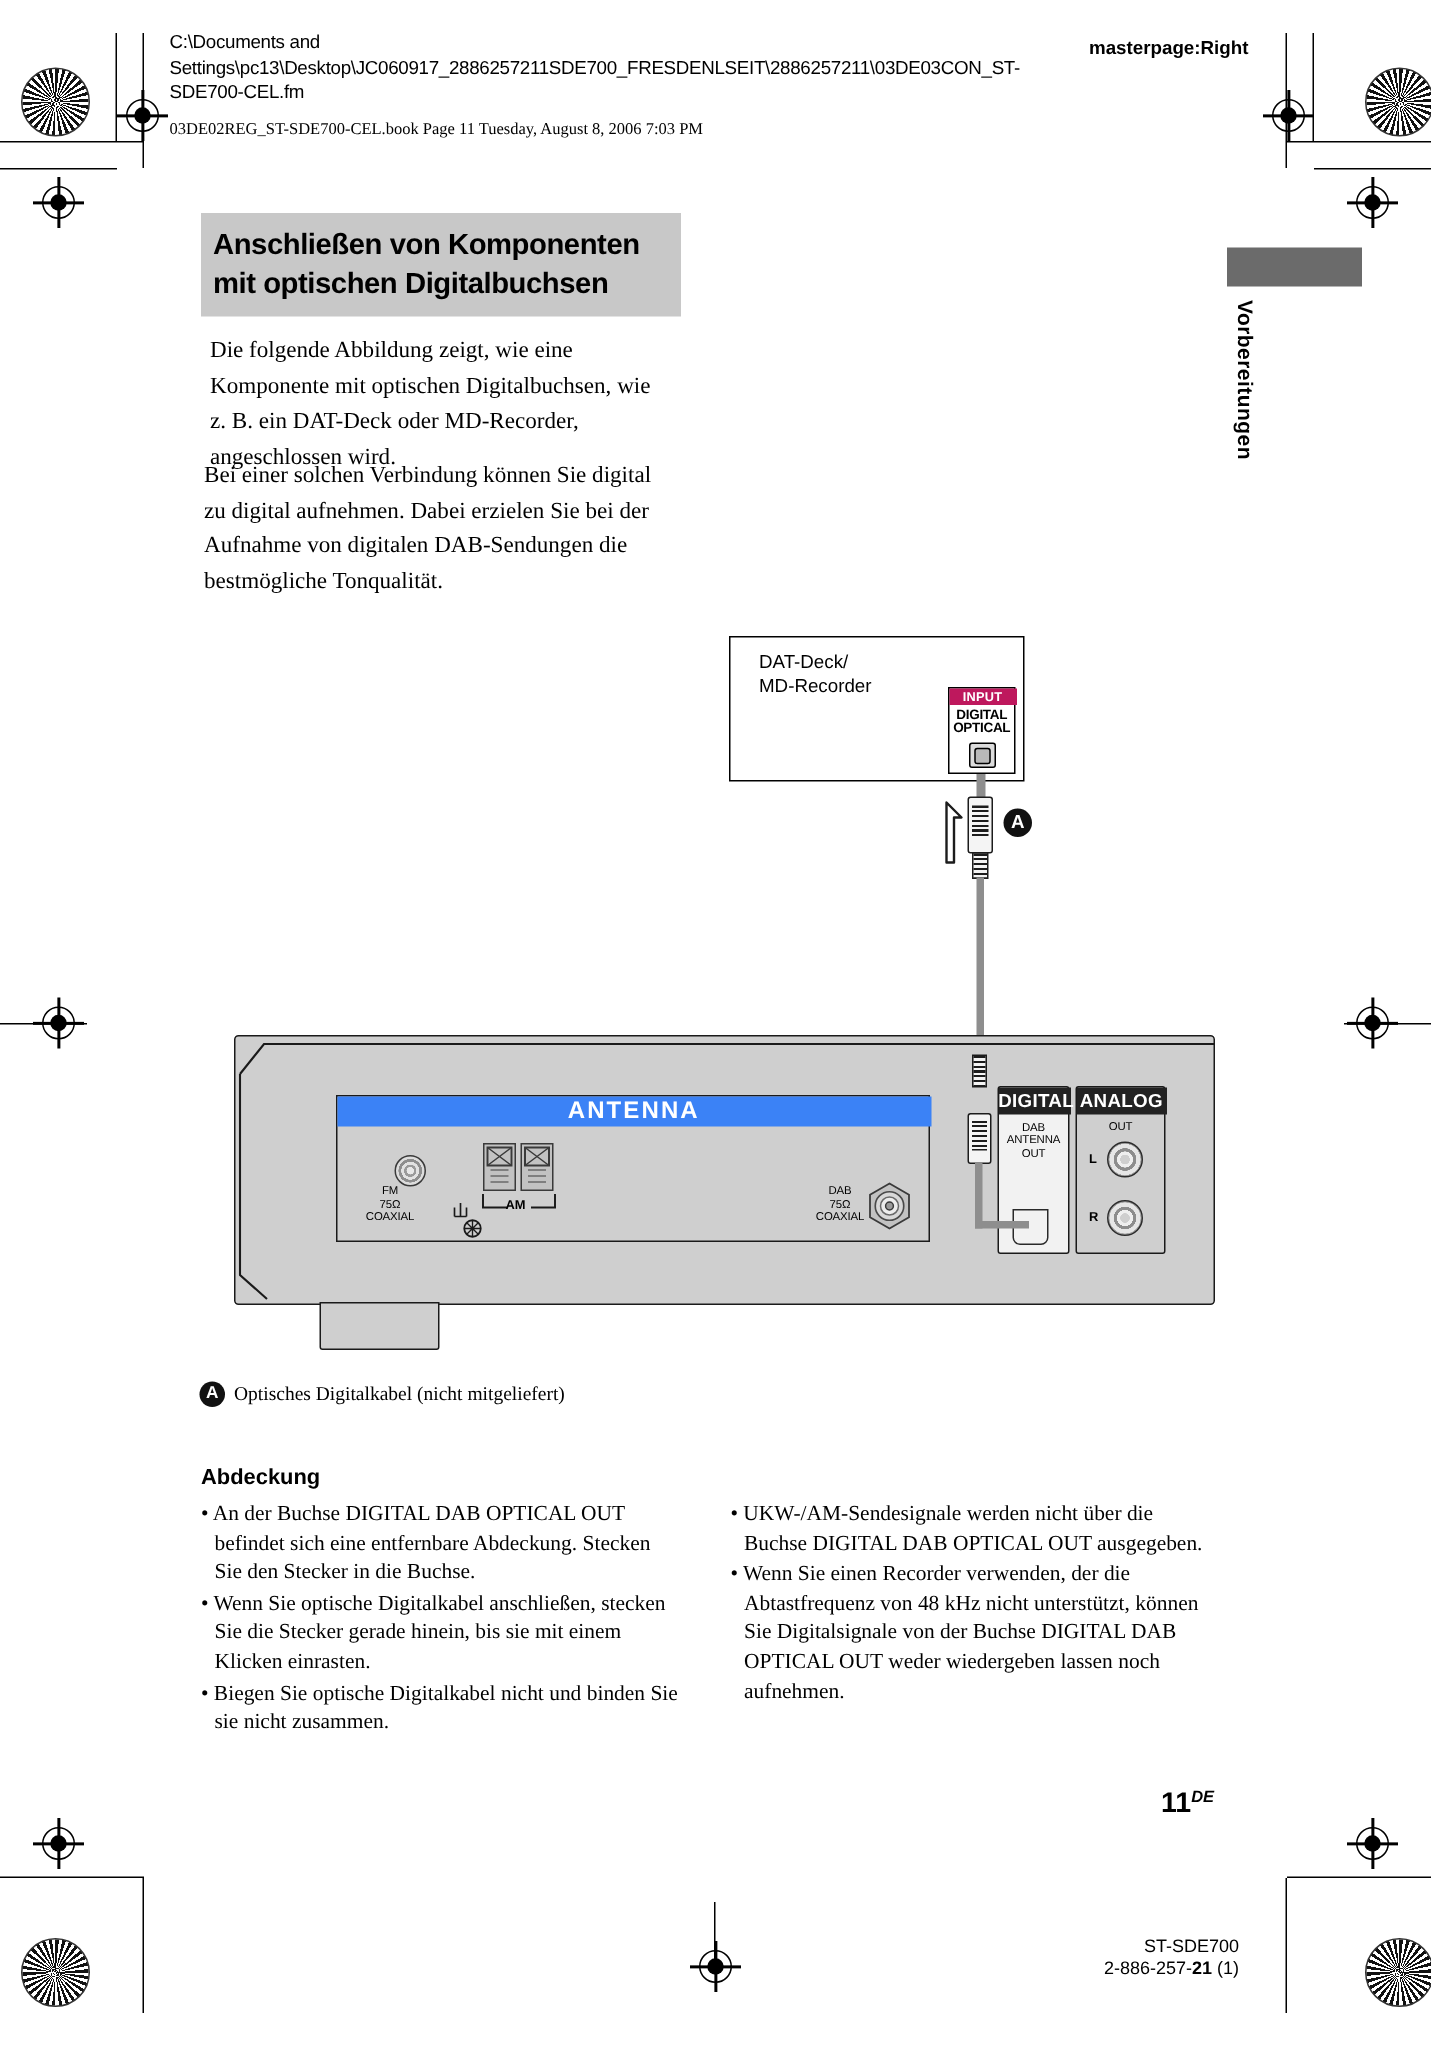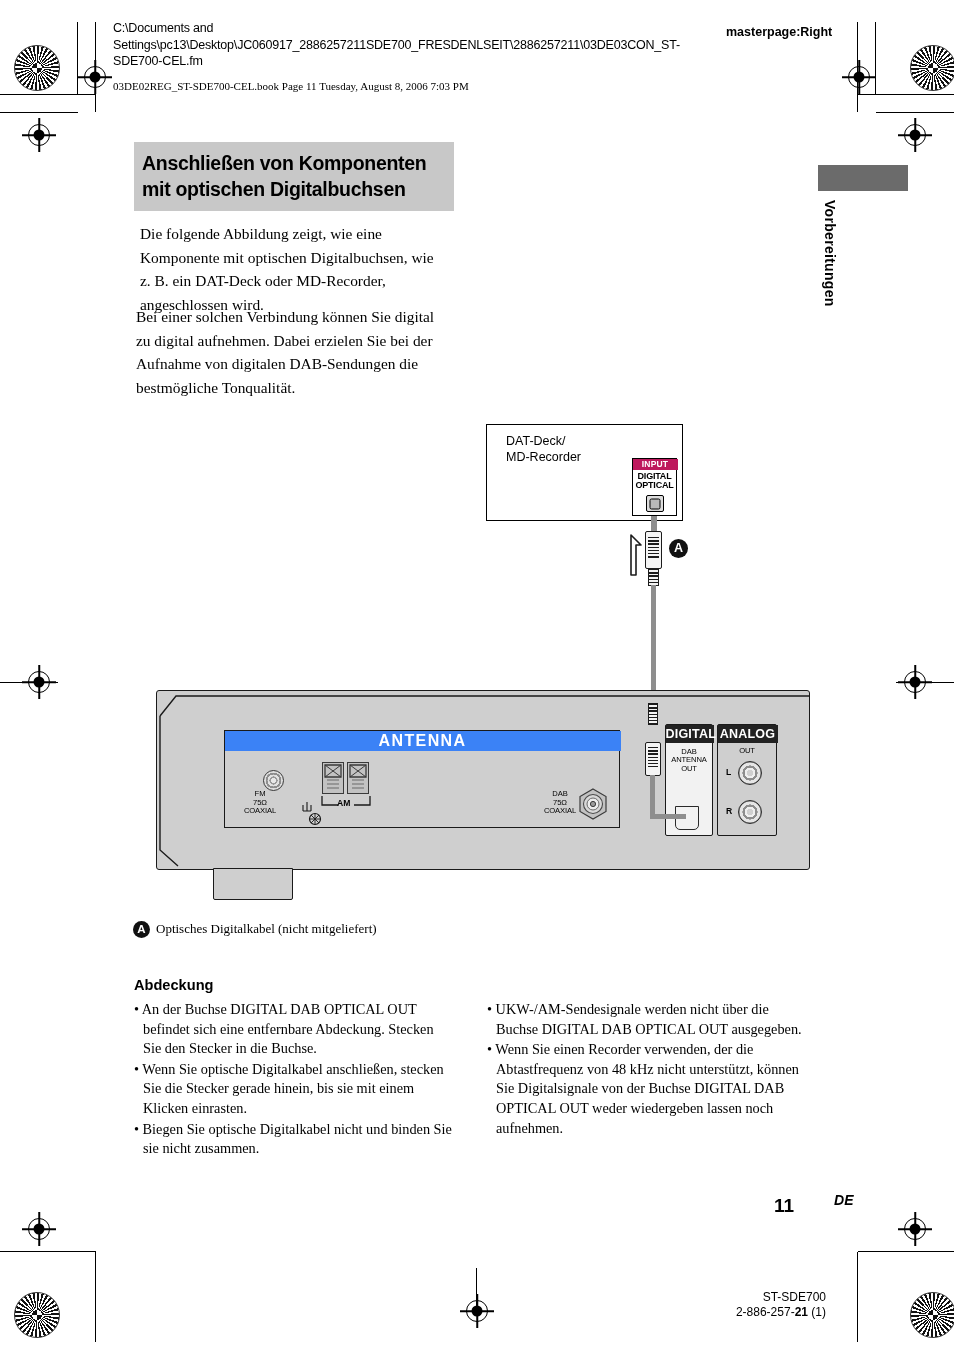--- a/index.html
+++ b/index.html
@@ -170,21 +170,21 @@
     font-weight:bold; font-size:14.6px;
   }
   .note-li {
     font-size:14.3px; line-height:19.6px;
     padding-left:9px; text-indent:-9px; margin-bottom:1px;
   }
   .pagenum {
     font-family:"Liberation Sans", sans-serif;
     font-weight:bold; font-size:19px;
   }
-  .pagenum sup { font-size:14px; font-style:italic; font-weight:bold;margin-left:40px; }
+  .pagenum sup { font-size:11px; font-style:italic; font-weight:bold; }
   .footer-model {
     font-family:"Liberation Sans", sans-serif;
     font-size:12px; line-height:15px; text-align:right;
   }
 </style>
 </head>
 <body>
 
 <div class="abs reg-star" style="left:14px;top:45px;width:46px;height:46px;"></div>
 <div class="abs reg-star" style="left:910px;top:45px;width:46px;height:46px;"></div>

